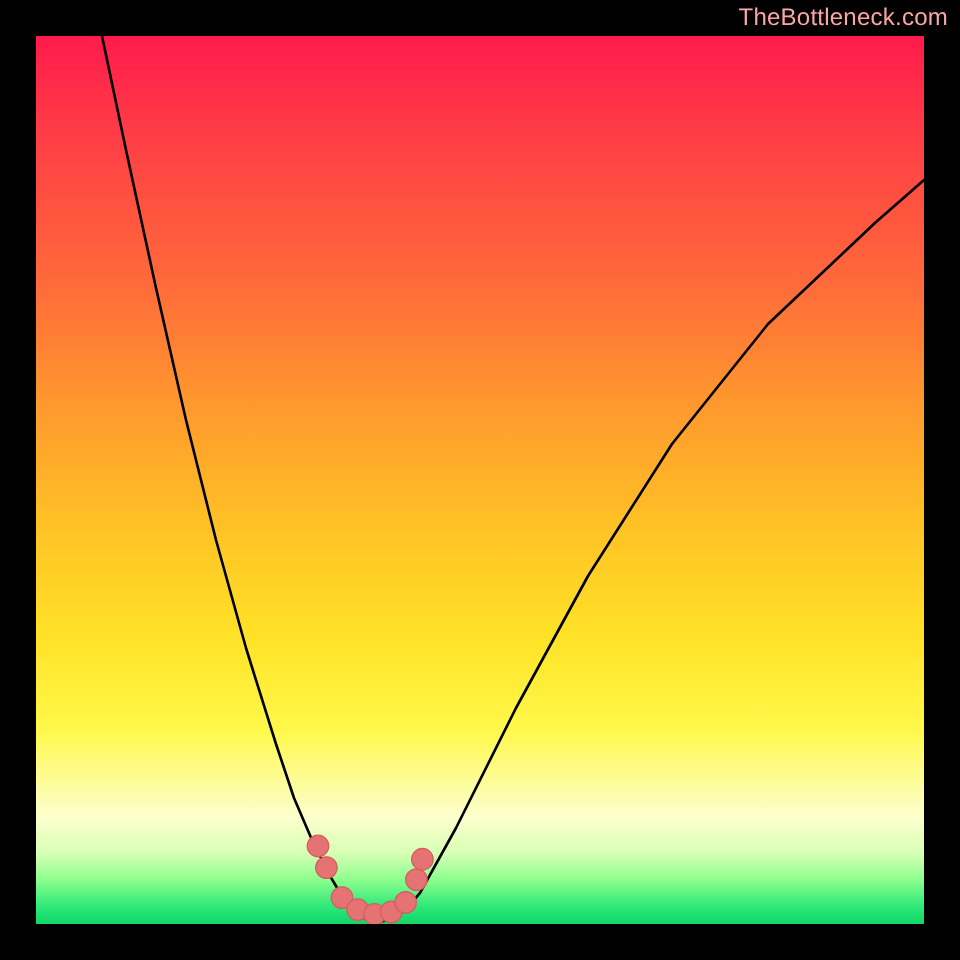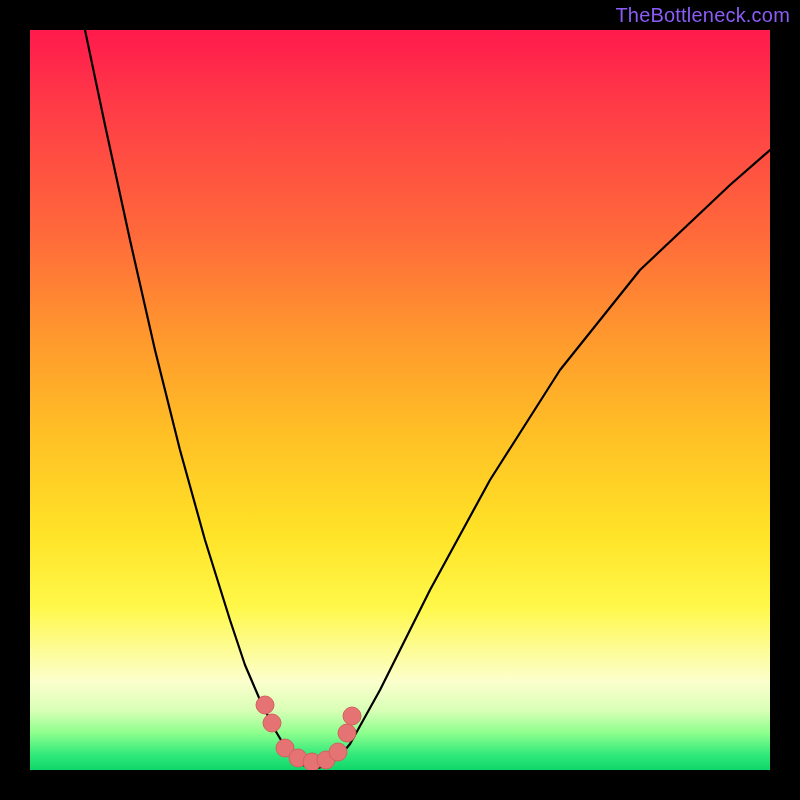--- a/index.html
+++ b/index.html
@@ -41,21 +41,21 @@
       #2fe87a 98%,
       #0fd768 100%
     );
   }
   .watermark {
     position: absolute;
     top: 4px;
     right: 10px;
     font-size: 20px;
     font-weight: 500;
-    color: #8b5cf6;
+    color: #fca5a5;
     letter-spacing: 0.2px;
     user-select: none;
   }
   svg.curve {
     position: absolute;
     left: 0;
     top: 0;
     width: 740px;
     height: 740px;
   }

